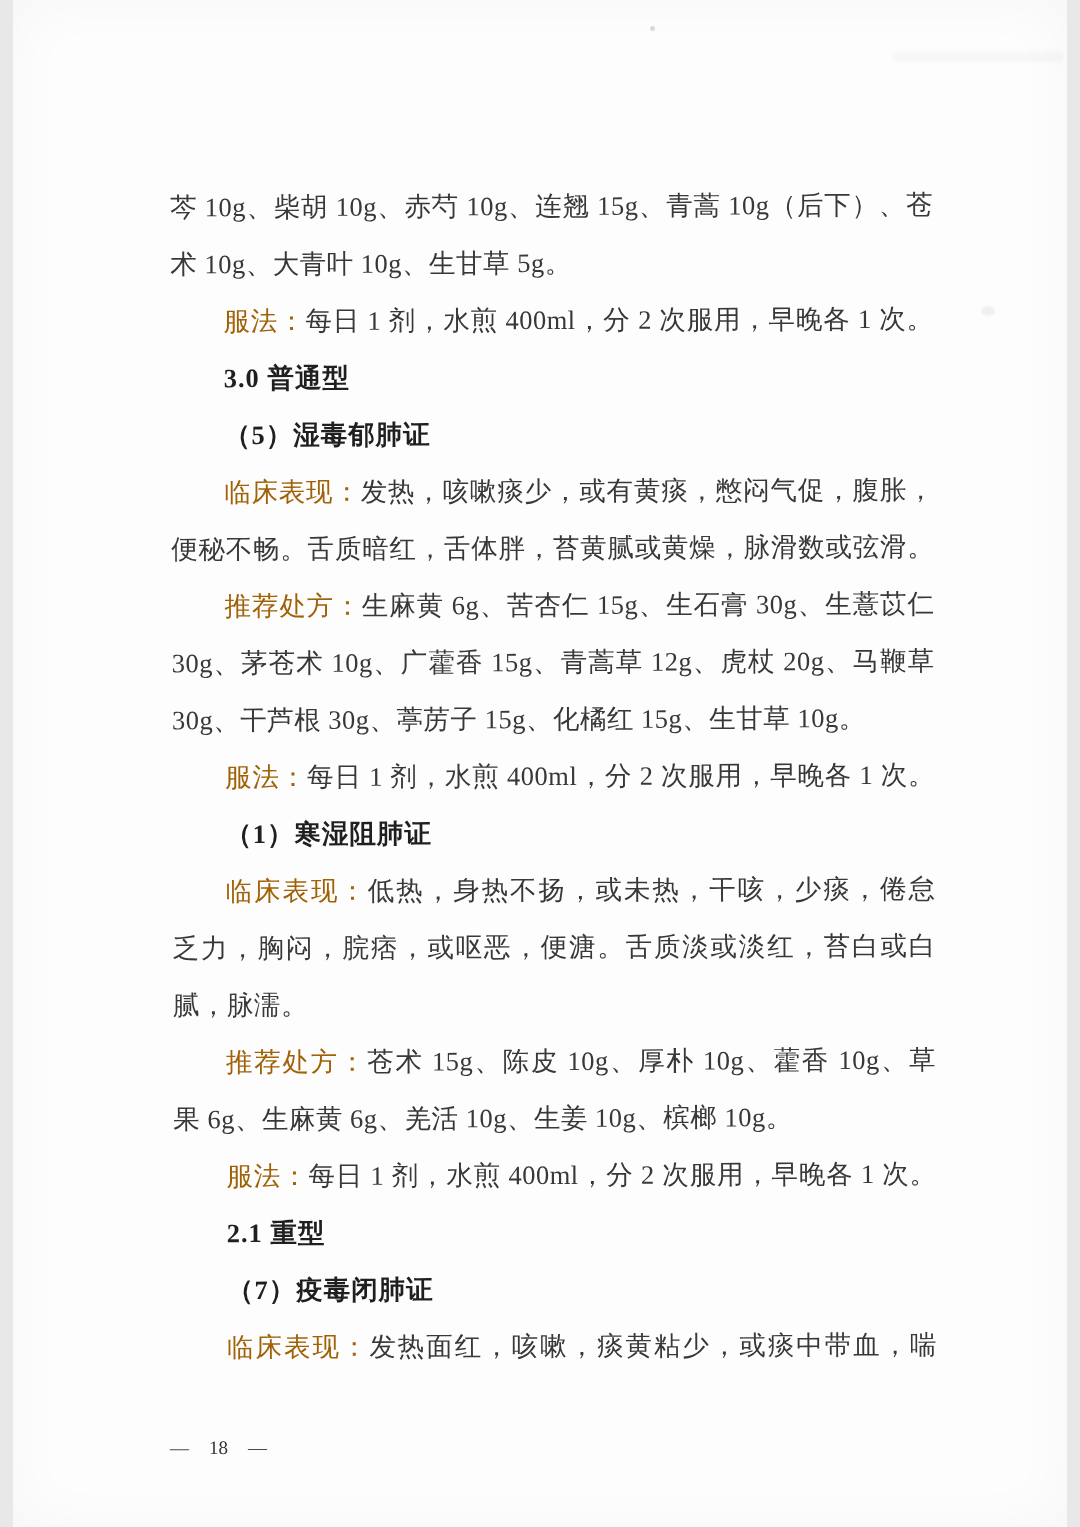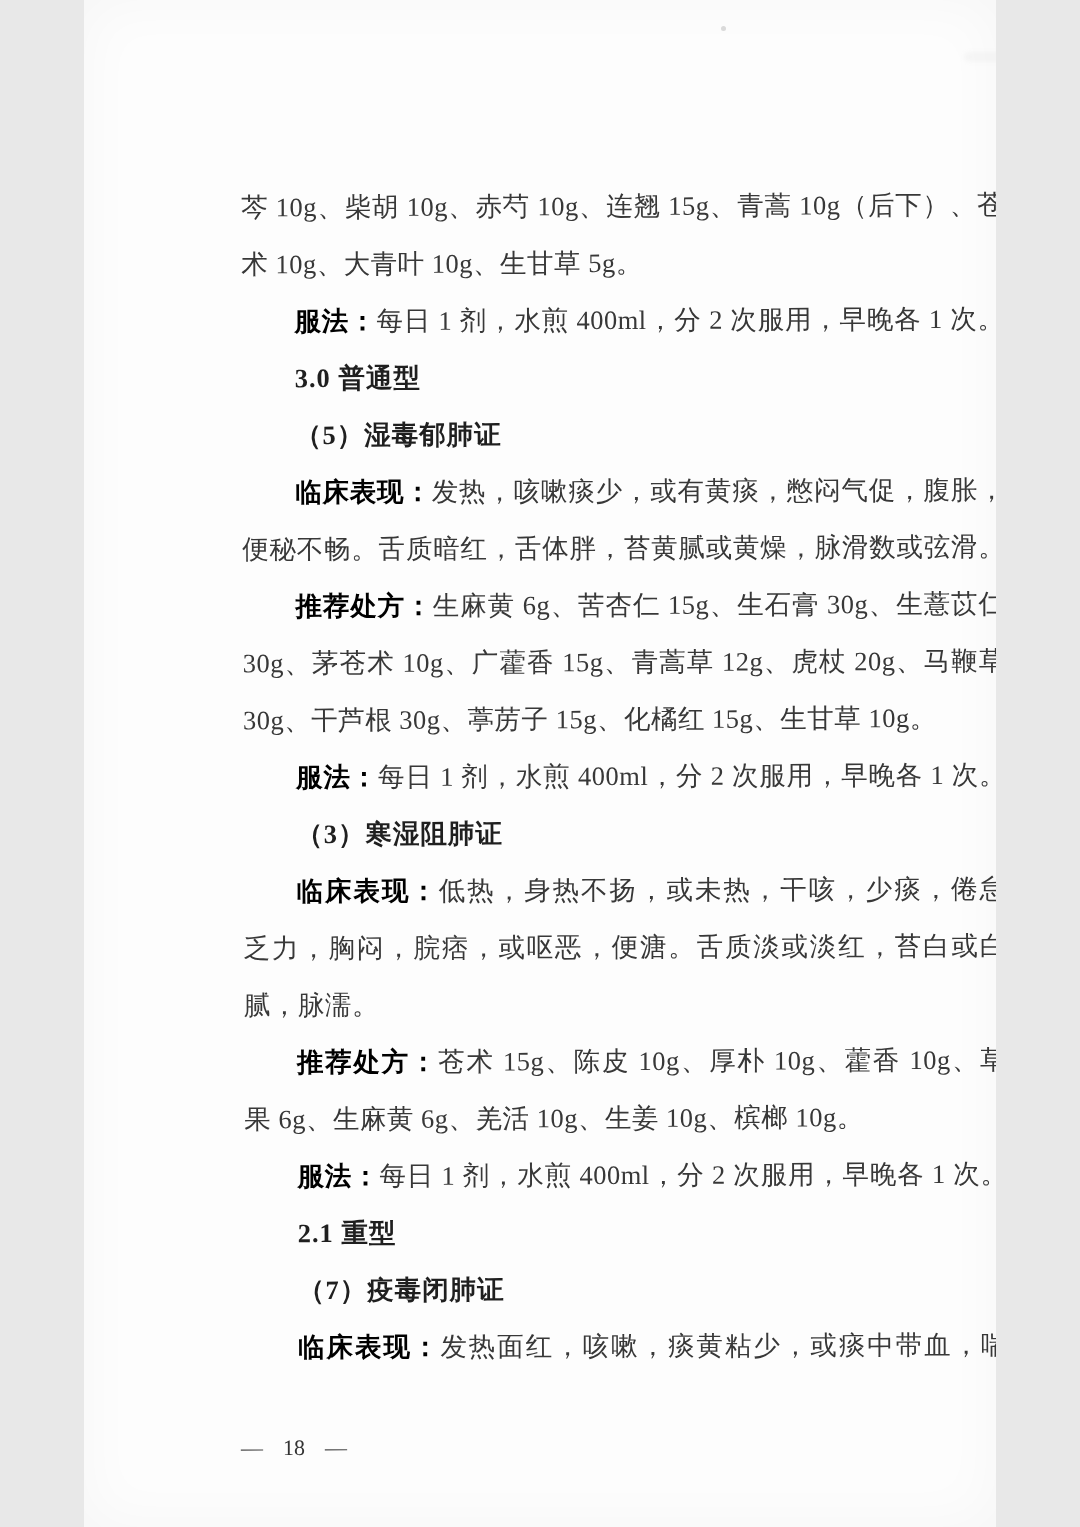--- a/index.html
+++ b/index.html
@@ -3,25 +3,26 @@
 <meta charset="utf-8">
 <style>
   html, body {
     margin: 0;
     padding: 0;
     background: #e8e8e8;
     font-family: "Liberation Serif", "DejaVu Serif", serif;
   }
   .page {
     position: relative;
-    width: 912px;
+    width: 1008px;
     height: 1527px;
     margin: 0 auto;
     background: #fdfdfd;
     overflow: hidden;
+    padding-left: 46px;
   }
   
   .page::after {
     content: "";
     position: absolute;
     inset: 0;
     pointer-events: none;
     box-shadow: inset 0 0 60px rgba(0,0,0,0.03);
   }
   .text-block {
@@ -42,35 +43,35 @@
     text-align: left;
   }
   .line.justify {
     text-align: justify;
     text-align-last: justify;
   }
   .line.indent {
     text-indent: 2em;
   }
   .line .lbl {
-    font-weight: bold;
-    color: #000000;
+    font-weight: normal;
+    color: #a16207;
   }
   .line.heading {
     font-weight: bold;
     color: #1f1f1f;
     letter-spacing: 1px;
   }
   .page-footer {
     position: absolute;
     left: 157px;
     top: 1428px;
     height: 40px;
     line-height: 40px;
-    font-size: 22px;
+    font-size: 19px;
     color: #3c3c3c;
     white-space: nowrap;
     transform: rotate(-0.15deg);
   }
   .page-footer .dash {
     color: #4a4a4a;
     letter-spacing: 0;
   }
   .page-footer .num {
     display: inline-block;
@@ -137,21 +138,21 @@
     <div class="line justify"><span>便秘不畅。舌质暗红，舌体胖，苔黄腻或黄燥，脉滑数或弦滑。</span></div>
 
     <div class="line indent justify"><span class="lbl">推荐处方：</span><span>生麻黄 6g、苦杏仁 15g、生石膏 30g、生薏苡仁</span></div>
 
     <div class="line justify"><span>30g、茅苍术 10g、广藿香 15g、青蒿草 12g、虎杖 20g、马鞭草</span></div>
 
     <div class="line"><span>30g、干芦根 30g、葶苈子 15g、化橘红 15g、生甘草 10g。</span></div>
 
     <div class="line indent justify"><span class="lbl">服法：</span><span>每日 1 剂，水煎 400ml，分 2 次服用，早晚各 1 次。</span></div>
 
-    <div class="line heading indent"><span>（3）寒湿阻肺证</span></div>
+    <div class="line heading indent"><span>（1）寒湿阻肺证</span></div>
 
     <div class="line indent justify"><span class="lbl">临床表现：</span><span>低热，身热不扬，或未热，干咳，少痰，倦怠</span></div>
 
     <div class="line justify"><span>乏力，胸闷，脘痞，或呕恶，便溏。舌质淡或淡红，苔白或白</span></div>
 
     <div class="line"><span>腻，脉濡。</span></div>
 
     <div class="line indent justify"><span class="lbl">推荐处方：</span><span>苍术 15g、陈皮 10g、厚朴 10g、藿香 10g、草</span></div>
 
     <div class="line"><span>果 6g、生麻黄 6g、羌活 10g、生姜 10g、槟榔 10g。</span></div>

